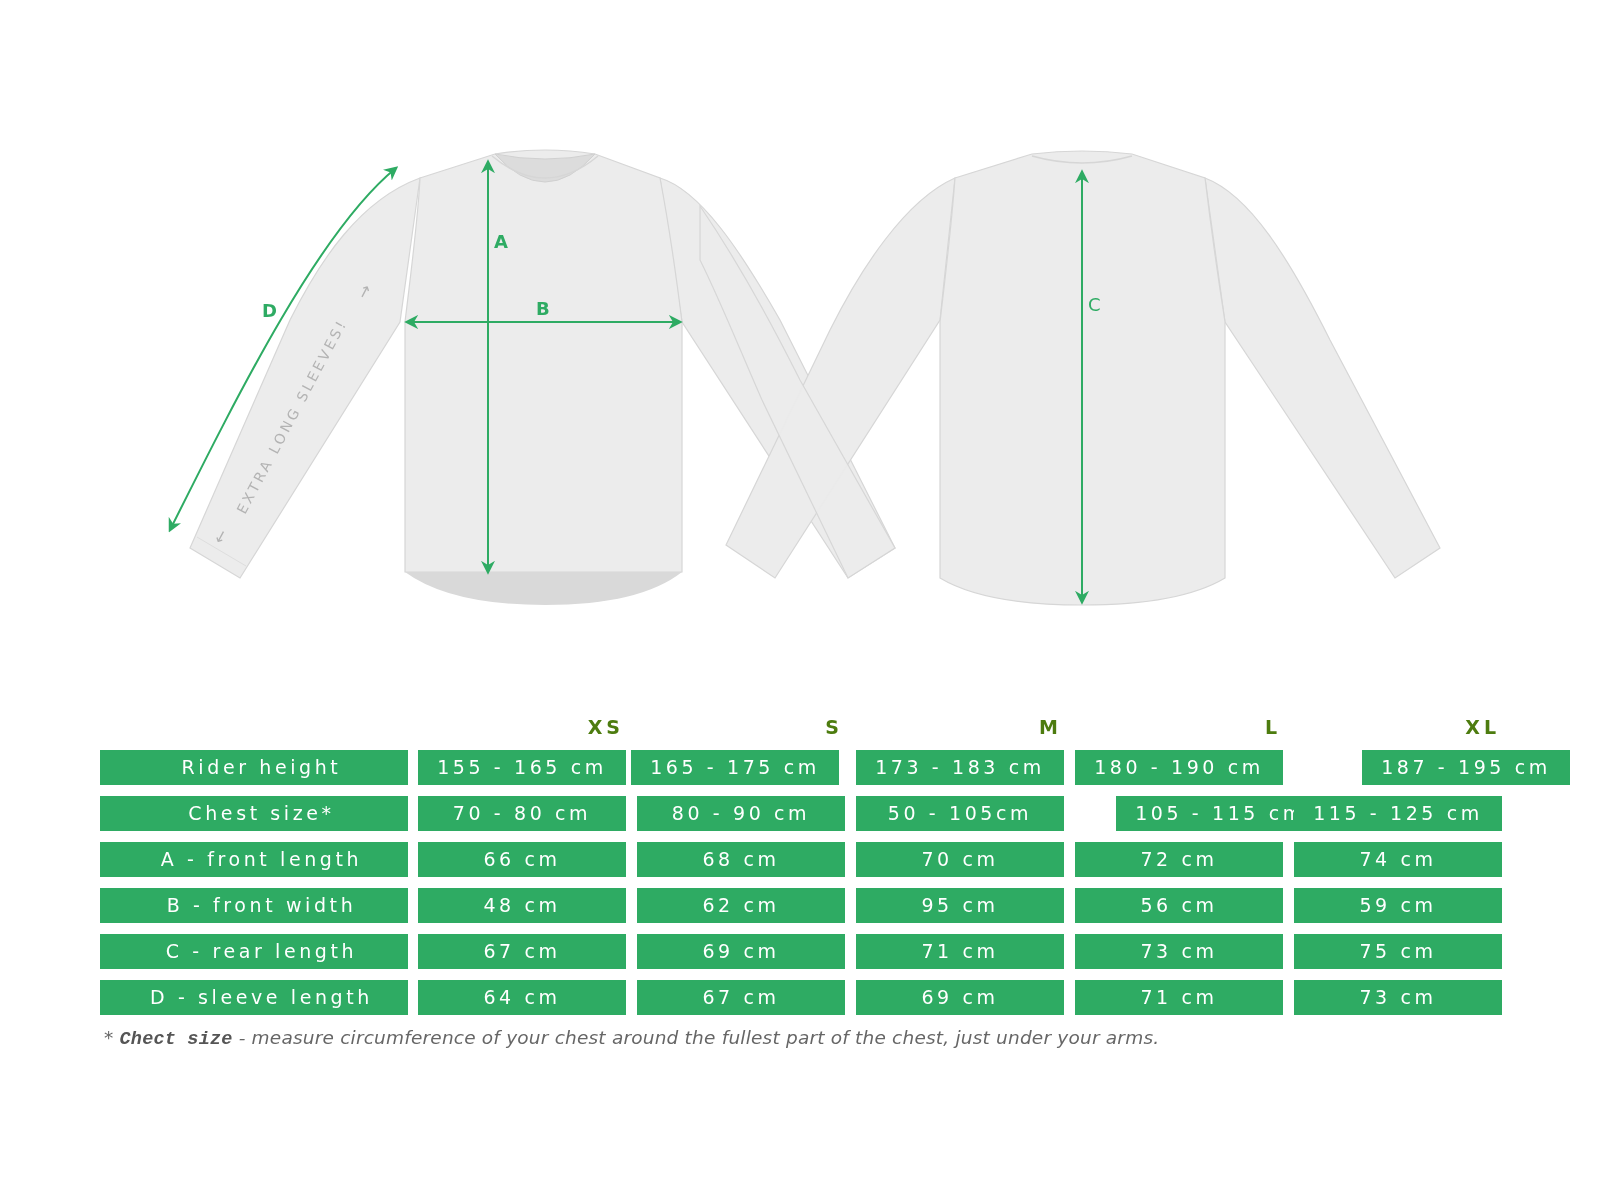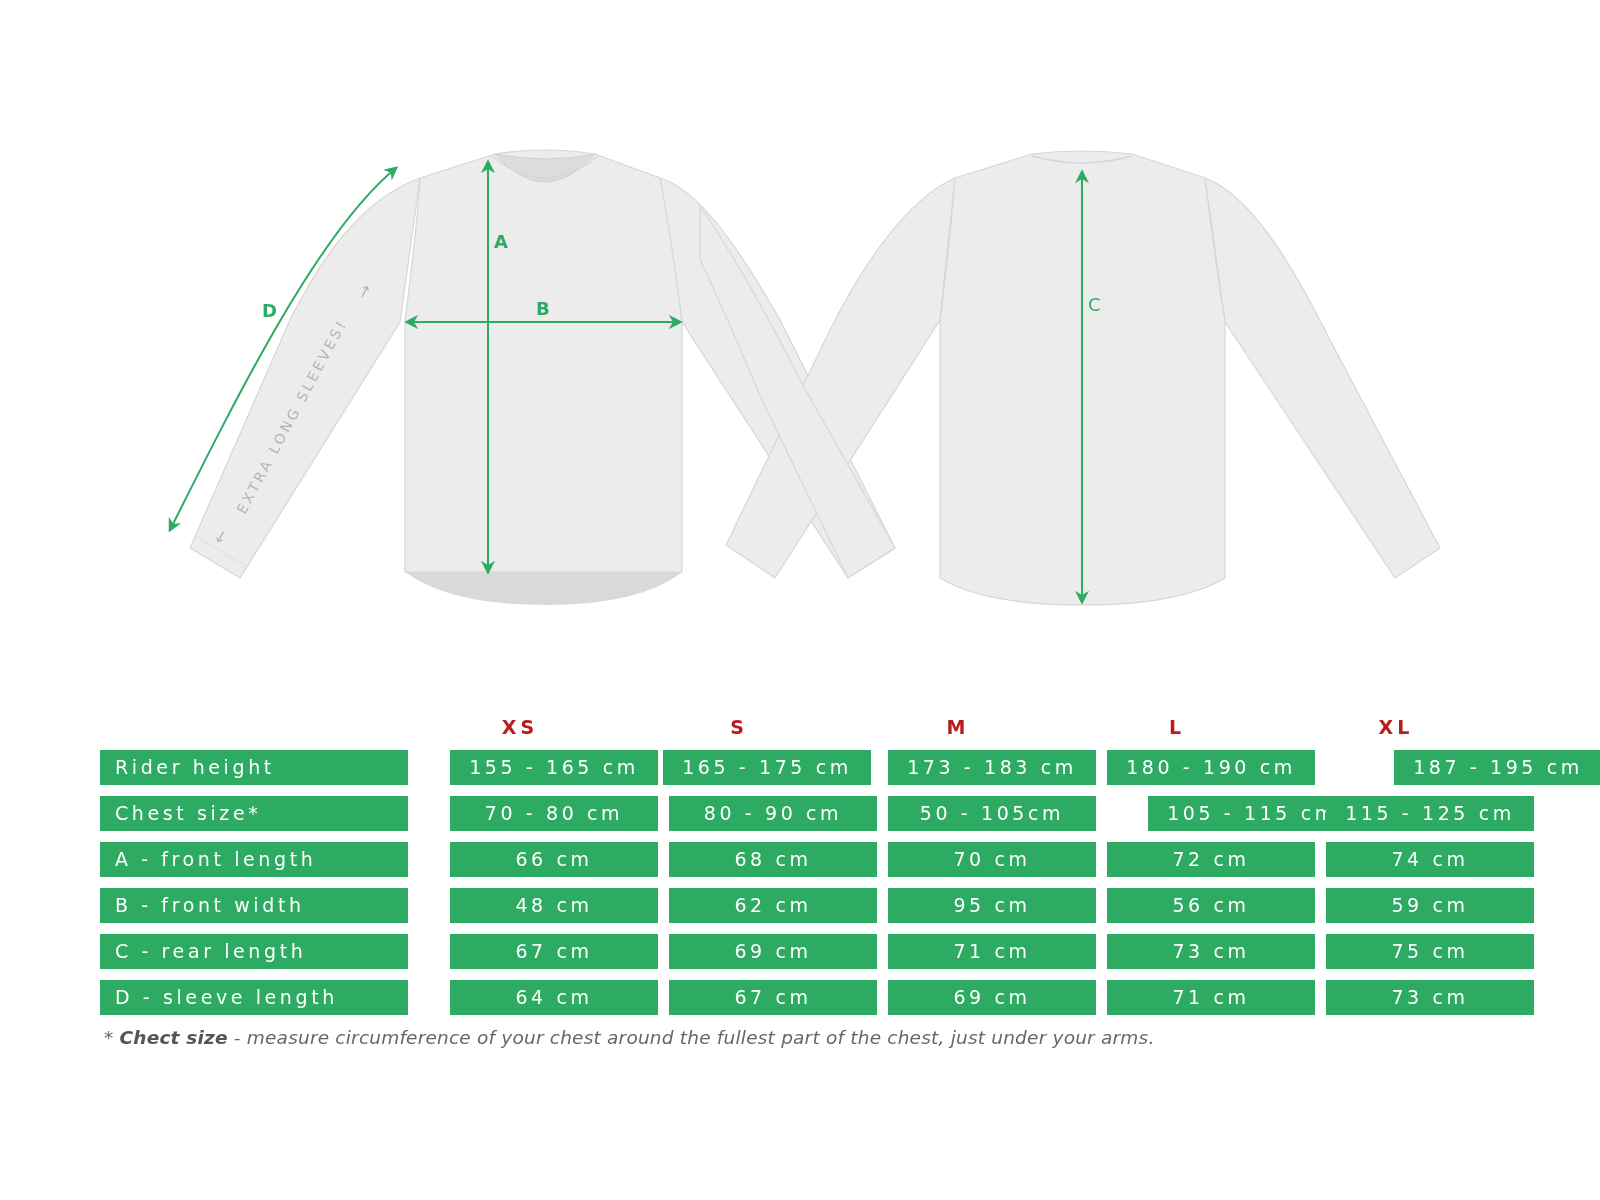--- a/index.html
+++ b/index.html
@@ -2,30 +2,30 @@
 <html><head>
 <meta charset="utf-8">
 <style>
   html, body { margin: 0; padding: 0; background: #ffffff; }
   body { width: 1600px; height: 1200px; position: relative; overflow: hidden;
          font-family: "DejaVu Sans", sans-serif; }
   .figure { position: absolute; left: 0; top: 0; width: 1600px; height: 640px; }
   .figure svg { position: absolute; left: 0; top: 0; }
   .size-table { position: absolute; left: 100px; top: 716px; }
   .hdr-row { position: absolute; top: 0; height: 24px; }
-  .hdr { position: absolute; top: 0; width: 208px; text-align: center;
-         color: #b91c1c; font-weight: bold; font-size: 19px; letter-spacing: 4px; }
+  .hdr { position: absolute; top: 0; width: 208px; text-align: right;
+         color: #4d7c0f; font-weight: bold; font-size: 19px; letter-spacing: 4px; }
   .row { position: absolute; left: 0; height: 35px; }
   .cell { position: absolute; top: 0; height: 35px; background: #2eab63; color: #ffffff;
           font-size: 19px; line-height: 35px; letter-spacing: 3.6px; white-space: nowrap; }
-  .cell.label { left: 0; width: 308px; padding-left: 15px; box-sizing: border-box; text-align: left; }
-  .cell.val { width: 208px; text-align: center; margin-left: 32px; }
+  .cell.label { left: 0; width: 308px; padding-left: 15px; box-sizing: border-box; text-align: center; }
+  .cell.val { width: 208px; text-align: center; }
   .footnote { position: absolute; left: 104px; top: 1027px; font-size: 18.5px; font-style: italic;
               color: #666666; letter-spacing: 0.2px; white-space: nowrap; }
-  .footnote b { color: #555555; }
+  .footnote b { color: #555555; font-family: Liberation Mono, monospace; }
 </style>
 </head>
 <body>
 
 <div class="figure">
   <svg width="1600" height="640" viewBox="0 0 1600 640">
     <defs>
       <marker id="ah" viewBox="0 0 10 10" refX="8" refY="5" markerWidth="7" markerHeight="7" orient="auto-start-reverse">
         <path d="M0,0 L10,5 L0,10 L3,5 z" fill="#2eab63"></path>
       </marker>

